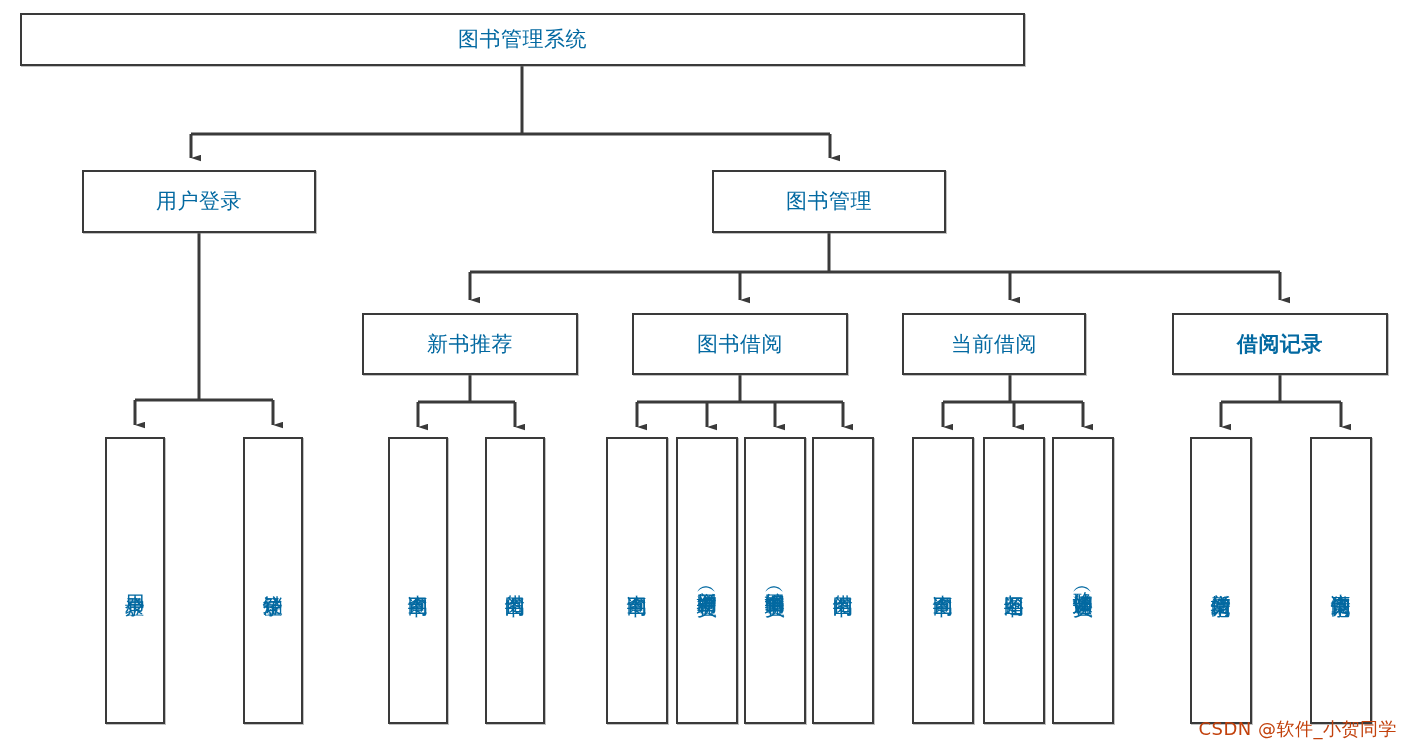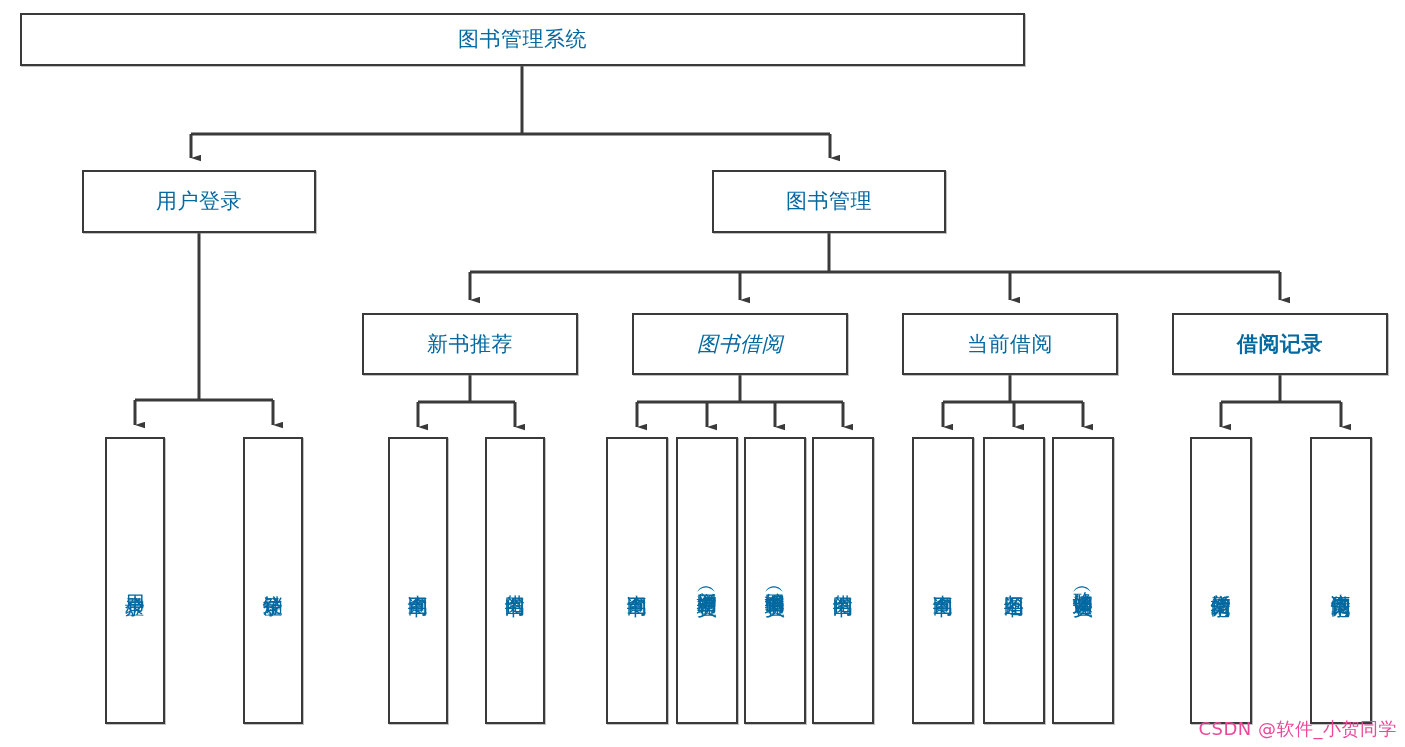--- a/index.html
+++ b/index.html
@@ -51,21 +51,21 @@
     font-size: 20px;
     line-height: 1.32;
     letter-spacing: 1px;
     white-space: nowrap;
     max-height: 268px;
   }
   #watermark {
     position: absolute;
     right: 8px;
     bottom: 6px;
-    color: #ec4899;
+    color: #c2410c;
     font-size: 18px;
     letter-spacing: 0.5px;
     white-space: nowrap;
     user-select: none;
   }
 </style>
 </head>
 <body>
 
 <div id="canvas">
@@ -127,24 +127,24 @@
   <div class="node" style="left:82px;top:170px;width:234px;height:63px;">
     <span class="lbl">用户登录</span>
   </div>
   <div class="node" style="left:712px;top:170px;width:234px;height:63px;">
     <span class="lbl">图书管理</span>
   </div>
 
   <div class="node" style="left:362px;top:313px;width:216px;height:62px;text-align:center;">
     <span class="lbl">新书推荐</span>
   </div>
-  <div class="node" style="left:632px;top:313px;width:216px;height:62px;font-style:italic;">
+  <div class="node" style="left:632px;top:313px;width:216px;height:62px;">
     <span class="lbl">图书借阅</span>
   </div>
-  <div class="node" style="left:902px;top:313px;width:216px;height:62px;">
+  <div class="node" style="left:902px;top:313px;width:184px;height:62px;">
     <span class="lbl">当前借阅</span>
   </div>
   <div class="node" style="left:1172px;top:313px;width:216px;height:62px;font-weight:bold;">
     <span class="lbl">借阅记录</span>
   </div>
 
   <div class="node leaf" style="left:105px;top:437px;width:60px;height:287px;">
     <span class="lbl">用户登录</span>
   </div>
   <div class="node leaf" style="left:243px;top:437px;width:60px;height:287px;">

